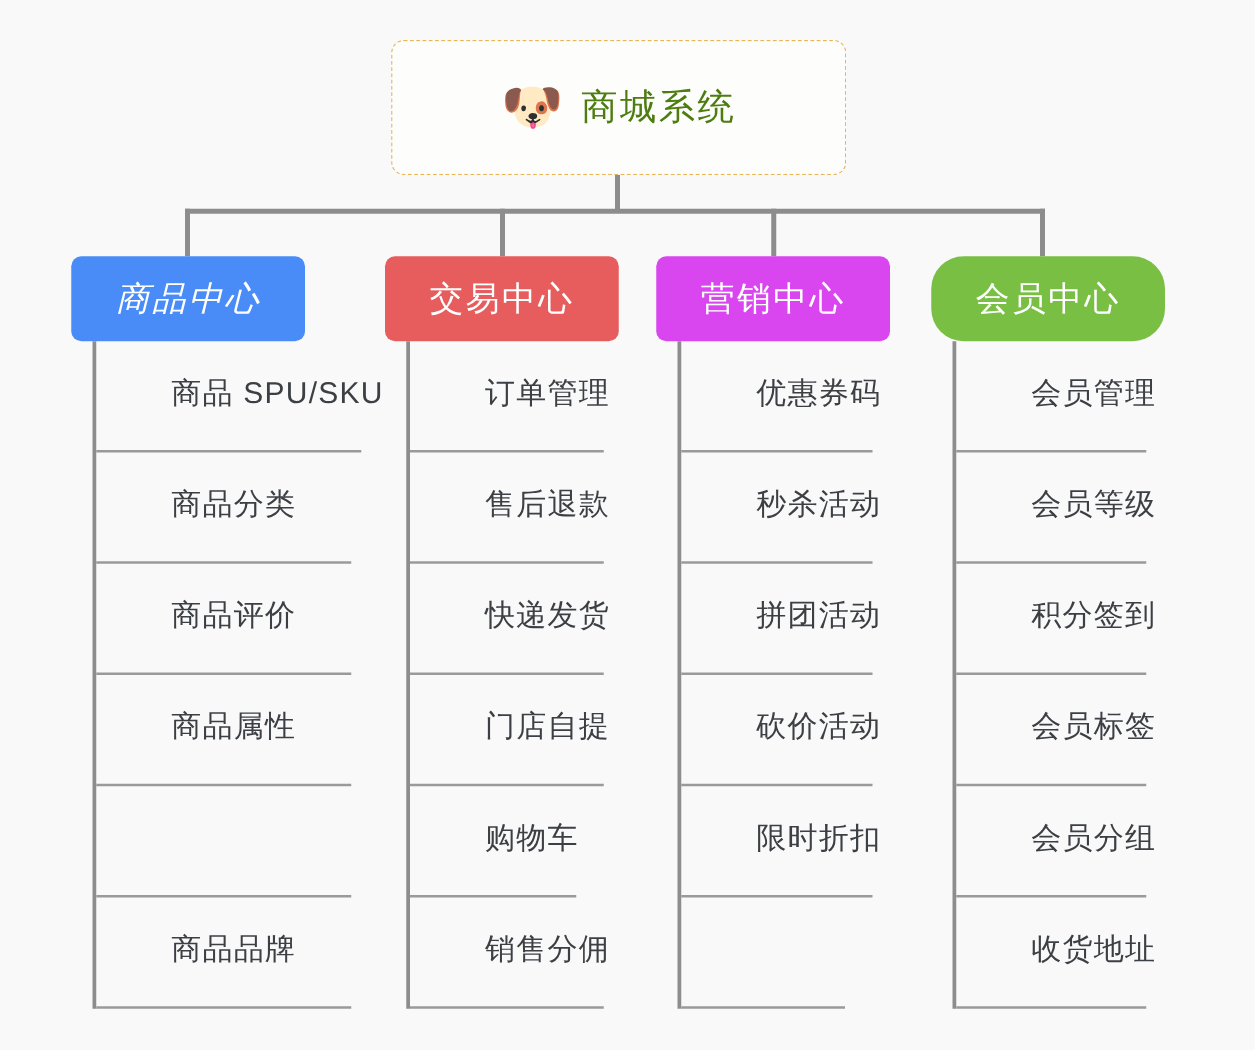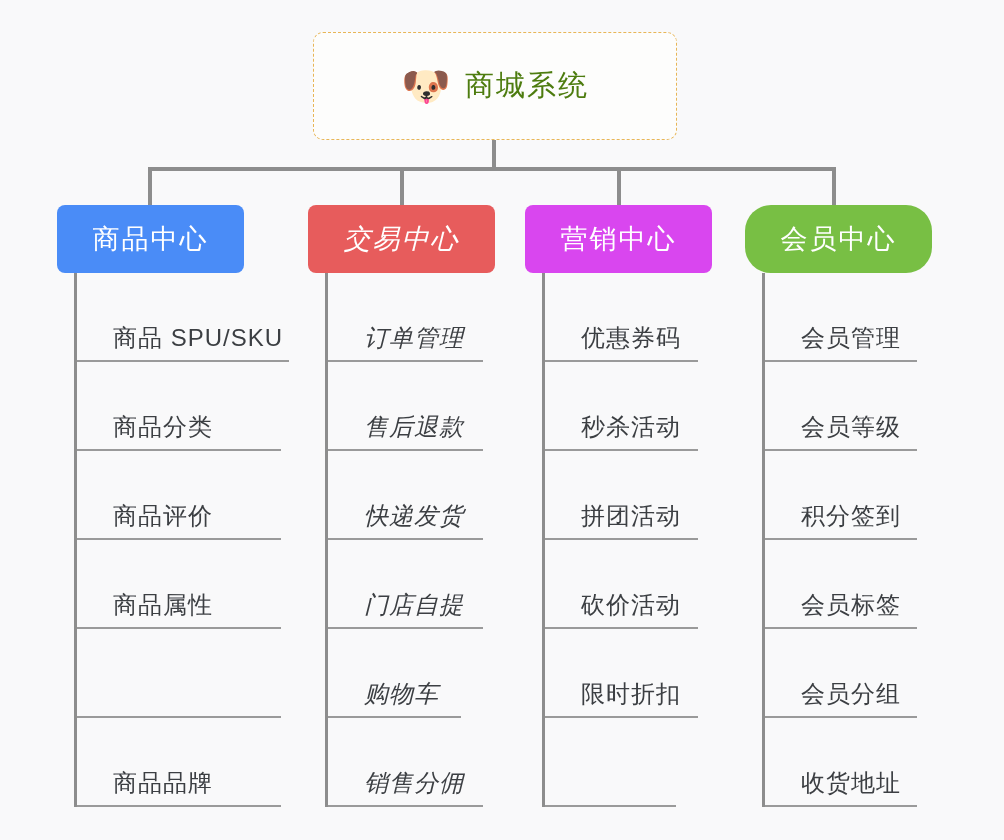--- a/index.html
+++ b/index.html
@@ -75,54 +75,55 @@
   .drop-2 { left: 400px; }
   .drop-3 { left: 617px; }
   .drop-4 { left: 832px; }
 
   
   .column {
     position: absolute;
     top: 205px;
   }
   .col-1 { left: 57px;  width: 250px; }
-  .col-2 { left: 308px; width: 217px; font-style: italic; }
+  .col-2 { left: 308px; width: 217px; }
   .col-3 { left: 525px; width: 215px; }
   .col-4 { left: 745px; width: 213px; }
 
   .cat-box {
     box-sizing: border-box;
     height: 68px;
     border-radius: 8px;
     display: flex;
     align-items: center;
     justify-content: center;
     color: #ffffff;
     font-size: 27px;
     letter-spacing: 2px;
     white-space: nowrap;
   }
-  .col-1 .cat-box { width: 187px; background: #4a8cf7; }
+  .col-1 .cat-box { width: 187px; background: #4a8cf7; font-style: italic; }
   .col-2 .cat-box { width: 187px; background: #e75c5c; }
   .col-3 .cat-box { width: 187px; background: #d946ef; }
   .col-4 .cat-box { width: 187px; background: #78bf44; border-radius: 26px; }
 
   
   .leaf-list {
     position: relative;
     margin-left: 17px;
     padding-left: 0;
     border-left: 3px solid #8d8d8d;
   }
   .leaf-item {
     position: relative;
     height: 89px;
     box-sizing: border-box;
     display: flex;
-    align-items: flex-end;
+    align-items: center;
+    padding-left: 24px;
   }
   .leaf-underline {
     position: absolute;
     left: 0;
     bottom: 0;
     height: 2px;
     background: #9a9a9a;
   }
   .col-1 .leaf-underline { width: 204px; }
   .col-1 .leaf-item:nth-child(1) .leaf-underline { width: 212px; }

